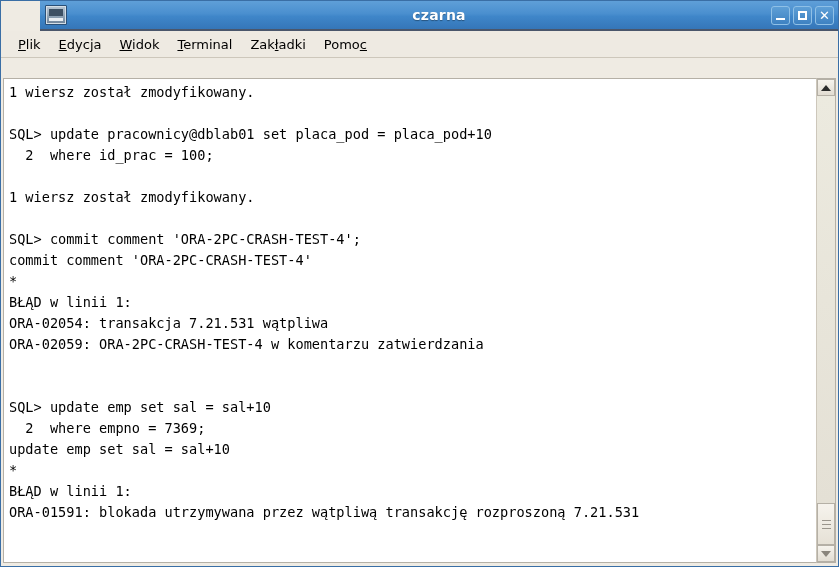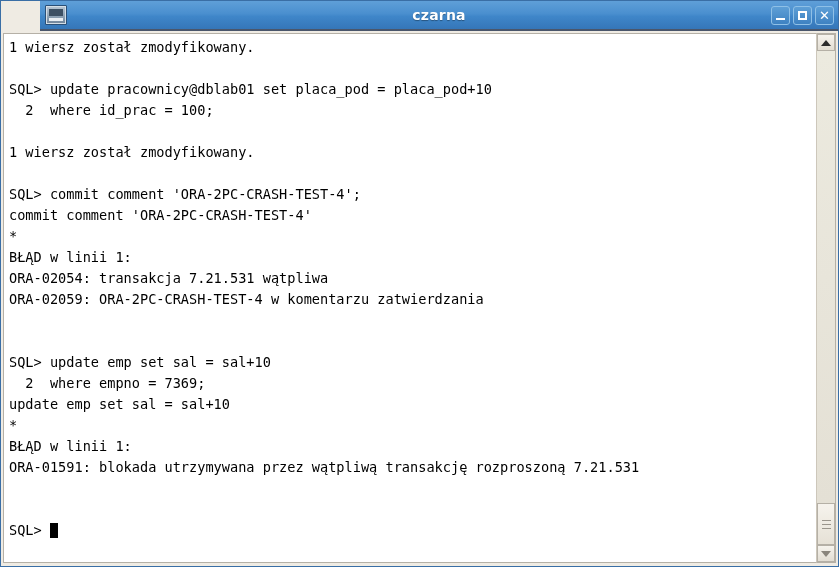--- a/index.html
+++ b/index.html
@@ -142,20 +142,21 @@
   }
 
   
   .body-area {
     flex: 1 1 auto;
     display: flex;
     background: #efebe3;
     padding: 2px 2px 3px 2px;
     box-sizing: border-box;
     min-height: 0;
+    margin-top: 18px;
   }
   .term {
     flex: 1 1 auto;
     background: #ffffff;
     border: 1px solid #b5b0a6;
     border-right: none;
     box-sizing: border-box;
     overflow: hidden;
     position: relative;
   }
@@ -262,20 +263,28 @@
       </div>
       <div class="win-btn">
         <span class="glyph-max"></span>
       </div>
       <div class="win-btn">
         <span class="glyph-close">✕</span>
       </div>
     </div>
   </div>
 
+  <div class="menubar">
+    <div class="menu-item"><u>P</u>lik</div>
+    <div class="menu-item"><u>E</u>dycja</div>
+    <div class="menu-item"><u>W</u>idok</div>
+    <div class="menu-item"><u>T</u>erminal</div>
+    <div class="menu-item">Zak<u>ł</u>adki</div>
+    <div class="menu-item">Pomo<u>c</u></div>
+  </div>
 
   <div class="body-area">
     <div class="term">
       <div class="term-inner" id="term-inner"><div class="term-line">1 wiersz został zmodyfikowany.</div><div class="term-line"></div><div class="term-line">SQL&gt; update pracownicy@dblab01 set placa_pod = placa_pod+10</div><div class="term-line">  2  where id_prac = 100;</div><div class="term-line"></div><div class="term-line">1 wiersz został zmodyfikowany.</div><div class="term-line"></div><div class="term-line">SQL&gt; commit comment 'ORA-2PC-CRASH-TEST-4';</div><div class="term-line">commit comment 'ORA-2PC-CRASH-TEST-4'</div><div class="term-line">*</div><div class="term-line">BŁĄD w linii 1:</div><div class="term-line">ORA-02054: transakcja 7.21.531 wątpliwa</div><div class="term-line">ORA-02059: ORA-2PC-CRASH-TEST-4 w komentarzu zatwierdzania</div><div class="term-line"></div><div class="term-line"></div><div class="term-line">SQL&gt; update emp set sal = sal+10</div><div class="term-line">  2  where empno = 7369;</div><div class="term-line">update emp set sal = sal+10</div><div class="term-line">*</div><div class="term-line">BŁĄD w linii 1:</div><div class="term-line">ORA-01591: blokada utrzymywana przez wątpliwą transakcję rozproszoną 7.21.531</div><div class="term-line"></div><div class="term-line"></div><div class="term-line">SQL&gt; <span class="cursor"></span></div></div>
     </div>
 
     <div class="scrollbar">
       <div class="sb-btn">
         <span class="arrow-up"></span>
       </div>

